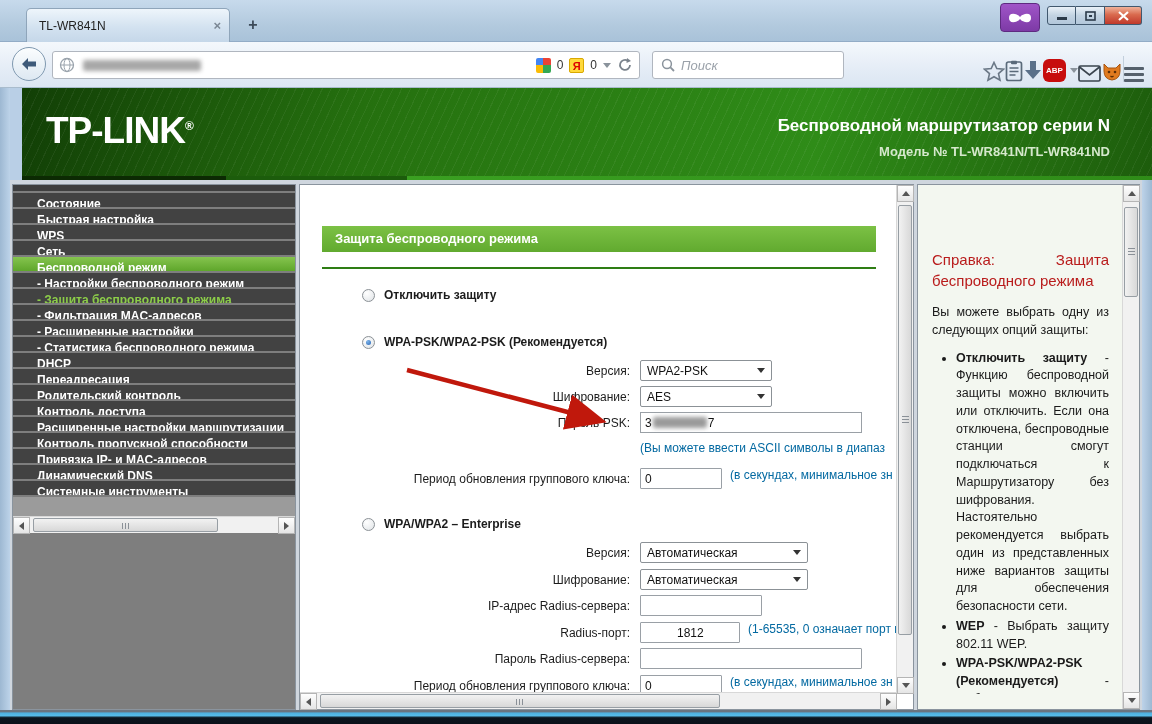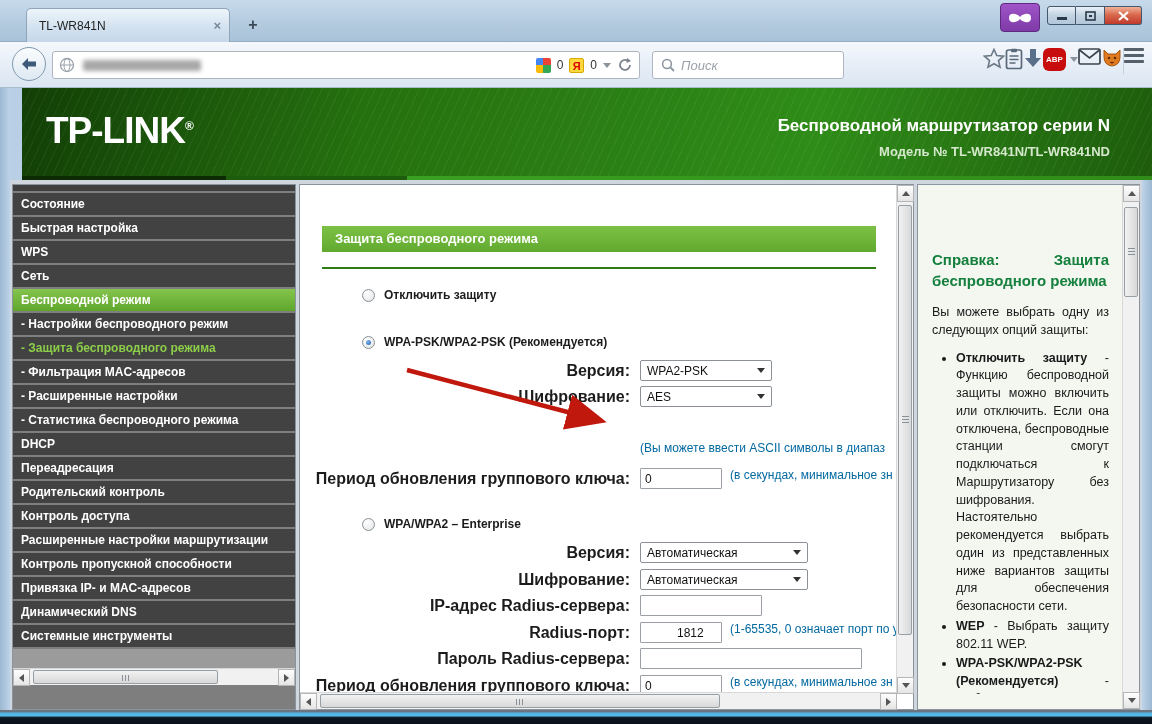--- a/index.html
+++ b/index.html
@@ -41,21 +41,21 @@
   .url-blur { width:118px; height:11px; background:#a8a8a8; border-radius:2px; filter:blur(2px); margin-left:8px; }
   .urlbar-right { margin-left:auto; display:flex; align-items:center; gap:6px; }
   .gicon { width:15px; height:15px; border-radius:2px; overflow:hidden; display:grid; grid-template-columns:1fr 1fr; }
   .gicon i { display:block; }
   .counter { font-size:12px; color:#333; }
   .yicon { width:15px; height:15px; background:#ffd93b; border:1px solid #d9a800; border-radius:2px;
     color:#d00; font-size:11px; font-weight:bold; text-align:center; line-height:14px; }
   .searchbar { position:absolute; left:652px; top:9px; width:192px; height:28px; background:#fff;
     border:1px solid #b0b6bf; border-radius:3px; display:flex; align-items:center; padding:0 8px; gap:6px; }
   .search-ph { font-size:13px; font-style:italic; color:#9aa1a9; }
-  .tb-icons { position:absolute; right:8px; top:6px; height:34px; display:flex; align-items:flex-start; }
+  .tb-icons { position:absolute; right:8px; top:6px; height:34px; display:flex; align-items:flex-end; }
   .abp { width:23px; height:23px; background:#c70d0d; border-radius:6px; color:#fff; font-size:8px;
     font-weight:bold; display:flex; align-items:center; justify-content:center; }
   .caret { width:0; height:0; border-left:4px solid transparent; border-right:4px solid transparent; border-top:5px solid #8a939c; }
   .sep { width:1px; height:26px; background:#c2cfdc; }
   .burger { display:flex; flex-direction:column; gap:3px; }
   .burger i { width:20px; height:3px; background:#55606c; border-radius:1px; }
 
   
   .chrome-side { position:absolute; top:88px; bottom:0; width:10px; background:linear-gradient(90deg,#9db8d2,#bdd3e9); }
   .chrome-side.right { right:0; background:linear-gradient(270deg,#9db8d2,#bdd3e9); }
@@ -73,22 +73,22 @@
 
   
   .framesrow { position:absolute; left:10px; top:180px; width:1132px; height:530px; background:#cfd6de; }
   .frame { position:absolute; top:4px; height:526px; border:1px solid #8a949e; }
   .frame.menu { left:2px; width:284px; background:#7e7e7e; }
   .frame.mainf { left:289px; width:615px; background:#fff; }
   .frame.helpf { left:907px; width:223px; background:#f3f7f0; }
 
   
   .menu-top { height:6px; background:#3f3f3f; margin-bottom:2px; }
-  .mitem { height:22px; line-height:22px; background:#424242; color:#fff; font-size:12px; font-weight:bold;
-    padding-left:8px; margin-bottom:2px; white-space:nowrap; overflow:hidden; cursor:pointer; }
+  .mitem { height:14px; line-height:22px; background:#424242; color:#fff; font-size:12px; font-weight:bold;
+    padding-left:24px; margin-bottom:2px; white-space:nowrap; overflow:hidden; cursor:pointer; }
   .mitem.active { background:linear-gradient(180deg,#85c44e,#5fa62b); }
   .mitem.subactive { color:#8ccd49; }
   .menu-fill { height:19px; background:#9b9b9b; }
 
   
   .hsb { height:17px; background:#f1f1f1; position:relative; border-top:1px solid #d8d8d8; }
   .sb-btn { position:absolute; width:17px; height:17px; background:linear-gradient(180deg,#fefefe,#e5e5e5);
     border:1px solid #b5b5b5; display:flex; align-items:center; justify-content:center; }
   .sb-btn.left { left:0; top:0; } .sb-btn.right { right:0; top:0; }
   .tri { width:0; height:0; }
@@ -114,38 +114,38 @@
     background:linear-gradient(180deg,#7cc145,#61aa2f); color:#fff; font-size:13px; font-weight:bold;
     line-height:26px; padding-left:13px; }
   .divider { position:absolute; left:22px; top:82px; width:554px; height:2px; background:#2e7d14; }
   .radio-row { position:absolute; left:62px; display:flex; align-items:center; gap:9px; }
   .radio { width:13px; height:13px; border-radius:50%; border:1px solid #8b9196;
     background:radial-gradient(circle at 35% 30%,#fff,#dfe3e6); position:relative; }
   .radio.checked::after { content:""; position:absolute; left:3px; top:3px; width:5px; height:5px;
     border-radius:50%; background:radial-gradient(circle at 35% 30%,#7db4ea,#2a66b4); }
   .radio-label { font-size:12px; font-weight:bold; color:#1c1c1c; }
   .frow { position:absolute; left:0; width:100%; height:22px; }
-  .flabel { position:absolute; left:0; top:0; width:330px; text-align:right; font-size:16px; font-weight:bold;
+  .flabel { position:absolute; left:0; top:0; width:330px; text-align:right; font-size:12px; font-weight:normal;
     color:#1c1c1c; line-height:22px; }
   .fctl { position:absolute; left:340px; top:0; display:flex; gap:8px; }
   .selectbox { height:21px; background:#fff; border:1px solid #8b9196; border-radius:2px;
     display:flex; align-items:center; padding:0 6px; font-size:12px; color:#111; }
   .selectbox .sval { flex:1; }
   .selectbox .caret { border-top-color:#333; border-left-width:4px; border-right-width:4px; }
   .tinput { height:21px; border:1px solid #9aa0a6; border-radius:1px; font-size:12px; color:#111;
     padding:0 4px; font-family:"Liberation Sans",sans-serif; background:#fff; }
   .hint { font-size:12px; color:#0369a1; white-space:nowrap; }
   .pskbox { width:222px; height:21px; border:1px solid #9aa0a6; background:#fff; display:flex;
     align-items:center; padding:0 4px; font-size:12px; color:#111; }
   .psk-blur { width:54px; height:11px; background:#9a9a9a; border-radius:2px; filter:blur(2.2px); margin:0 1px; }
 
   
   .help-inner { position:absolute; left:0; top:0; width:205px; height:509px; overflow:hidden;
     padding:64px 14px 0 14px; }
-  .help-h { font-size:15px; font-weight:bold; color:#15803d; text-align:justify; line-height:1.4; }
+  .help-h { font-size:15px; font-weight:normal; color:#b91c1c; text-align:justify; line-height:1.4; }
   .help-p { margin-top:13px; font-size:12.5px; color:#1a1a1a; text-align:justify; line-height:1.42; }
   .help-ul { margin-top:10px; padding-left:24px; }
   .help-ul li { font-size:12.5px; color:#1a1a1a; text-align:justify; line-height:1.42; margin-bottom:2px; }
   .help-ul b { font-weight:bold; }
 
   
   .bottombar { position:absolute; left:0; top:710px; width:1152px; height:14px;
     background:linear-gradient(180deg,#6a7480 0%,#6a7480 12%,#4fb0e0 22%,#57bbe8 40%,#0d151f 55%,#0b111a 100%); }
 
   .annot { position:absolute; inset:0; width:1152px; height:724px; pointer-events:none; z-index:50; }
@@ -328,20 +328,30 @@
       </div>
       <div class="frow" style="top:201px">
         <div class="flabel">Шифрование:</div>
         <div class="fctl">
             <div class="selectbox" style="width:132px">
           <span class="sval">AES</span>
               <div class="caret"></div>
             </div>
           </div>
       </div>
+      <div class="frow" style="top:227px">
+        <div class="flabel">Пароль PSK:</div>
+        <div class="fctl">
+            <div class="pskbox">
+          <span>3</span>
+          <span class="psk-blur"></span>
+          <span>7</span>
+        </div>
+          </div>
+      </div>
       <div class="frow" style="top:256px">
         <div class="fctl">
             <span class="hint">(Вы можете ввести ASCII символы в диапаз</span>
           </div>
       </div>
       <div class="frow" style="top:283px">
         <div class="flabel">Период обновления группового ключа:</div>
         <div class="fctl">
           <input class="tinput" style="width: 82px;" value="0">
           <span class="hint">(в секундах, минимальное зн</span>
@@ -373,21 +383,21 @@
       </div>
       <div class="frow" style="top:410px">
         <div class="flabel">IP-адрес Radius-сервера:</div>
         <div class="fctl">
             <input class="tinput" style="width: 122px;">
           </div>
       </div>
       <div class="frow" style="top:437px">
         <div class="flabel">Radius-порт:</div>
         <div class="fctl">
-          <input class="tinput" style="width: 82px; padding-left: 36px;" value="1812">
+          <input class="tinput" style="width: 100px; padding-left: 36px;" value="1812">
           <span class="hint">(1-65535, 0 означает порт по умо</span>
         </div>
       </div>
       <div class="frow" style="top:463px">
         <div class="flabel">Пароль Radius-сервера:</div>
         <div class="fctl">
             <input class="tinput" style="width: 222px;">
           </div>
       </div>
       <div class="frow" style="top:490px">

